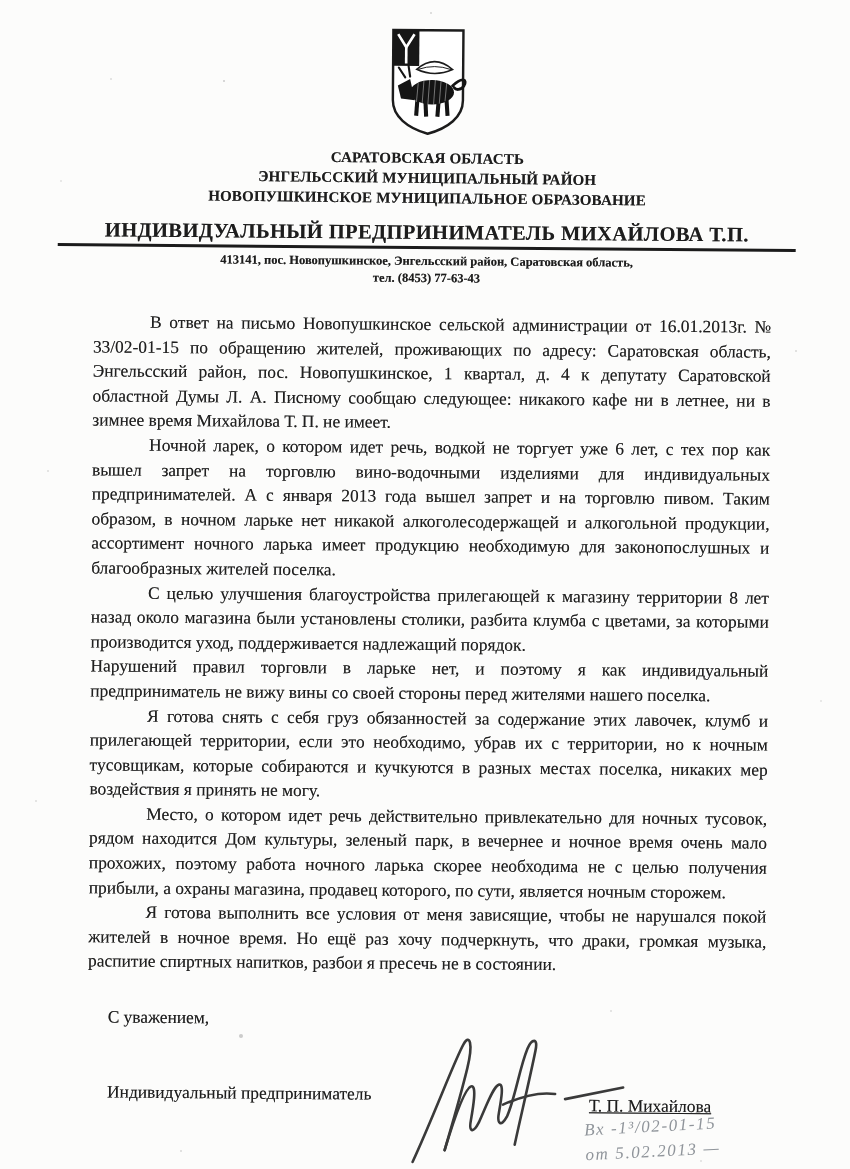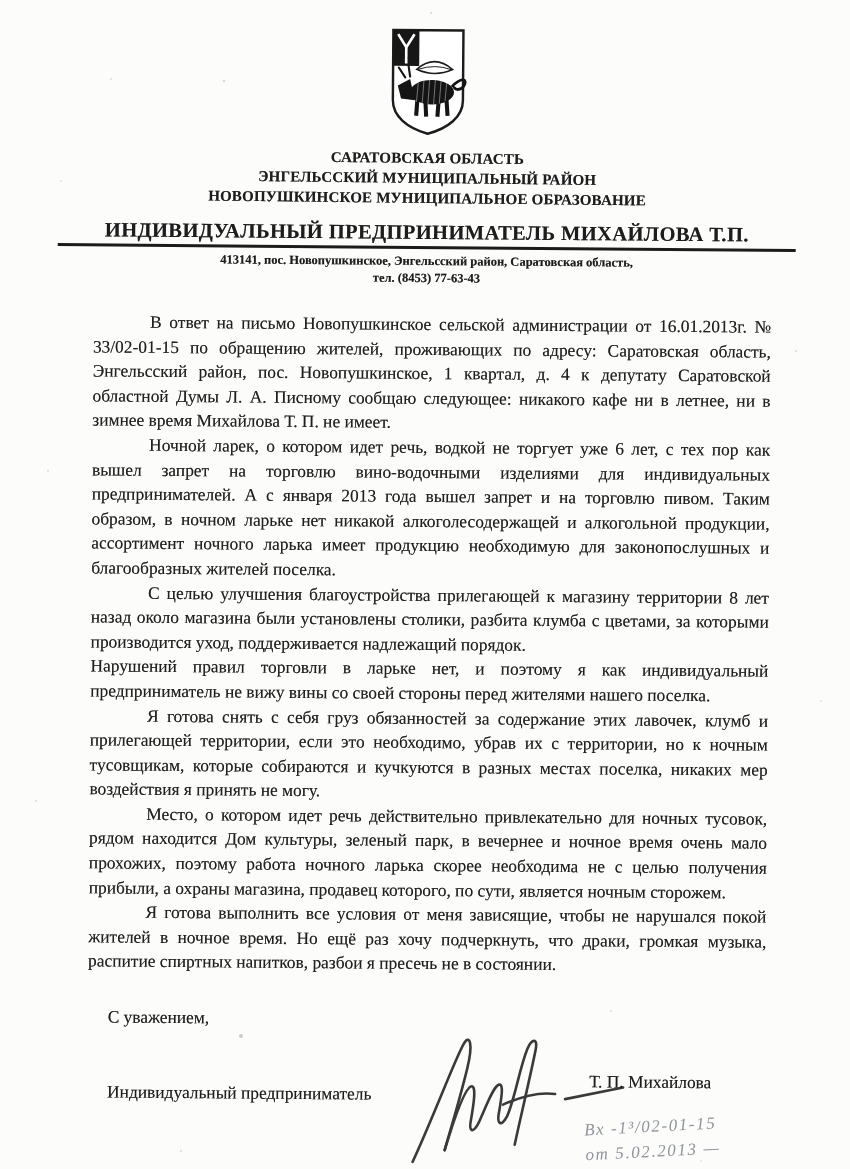--- a/index.html
+++ b/index.html
@@ -52,21 +52,21 @@
   .body-text p.no-indent { text-indent: 0; }
   .regards { margin: 33px 0 0 112px; font-size: 17.4px; }
   .closing-row {
     position: relative;
     margin: 20px 0 0 112px;
     height: 140px;
     font-size: 17.4px;
   }
   .signer-title { position: absolute; left: 0; top: 34px; white-space: nowrap; }
   .signature-svg { position: absolute; left: 290px; top: -20px; width: 270px; height: 140px; }
-  .signer-name { position: absolute; left: 482px; top: 20px; white-space: nowrap; }
+  .signer-name { position: absolute; left: 482px; top: 44px; white-space: nowrap; text-decoration: underline; }
   .reg-note {
     position: absolute; left: 478px; top: 62px;
     transform: rotate(-3.5deg);
     color: #7d838a;
     font-style: italic;
     font-size: 17px; line-height: 25px;
     letter-spacing: 1.6px;
     white-space: nowrap;
     opacity: 0.85;
     text-shadow: none;

